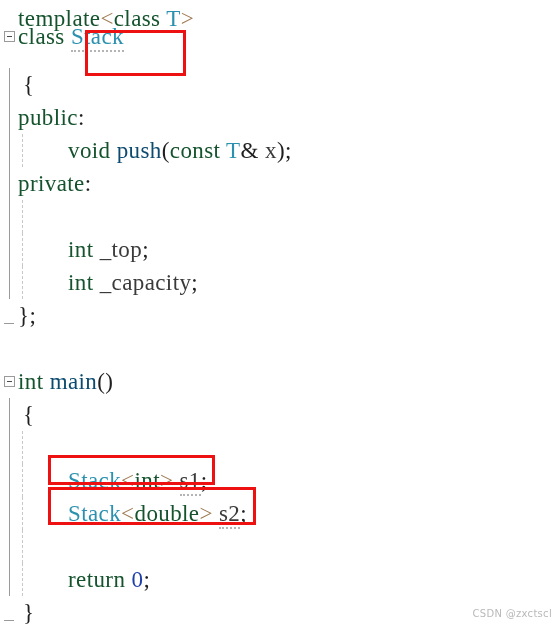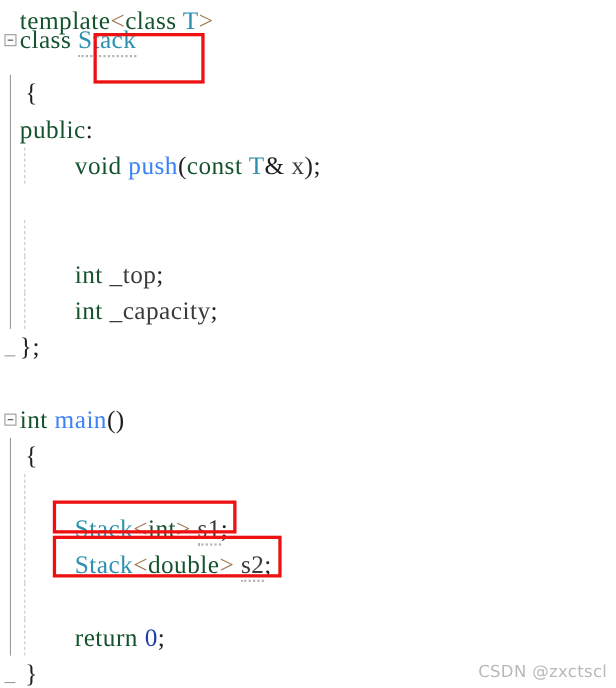--- a/index.html
+++ b/index.html
@@ -94,21 +94,21 @@
 
   .code {
     position: absolute;
     top: 0;
     white-space: pre;
   }
 
   
   .kw      { color: #14532d; }           
   .type    { color: #2b91af; }           
-  .fn      { color: #3b82f6; }           
+  .fn      { color: #0c4a6e; }           
   .plain   { color: #1f1f1f; }           
   .ident   { color: #3a3a3a; }           
   .num     { color: #1f3fa8; }           
   .comment { color: #2e8b57; }           
   .angle   { color: #9e7a51; }           
 
   
   .squiggle {
     border-bottom: 2px dotted #b4b4b4;
     padding-bottom: 1px;
@@ -128,37 +128,37 @@
     pointer-events: none;
     background: transparent;
   }
 
   
   #watermark {
     position: absolute;
     right: 8px;
     bottom: 6px;
     font-family: "DejaVu Sans", "Liberation Sans", sans-serif;
-    font-size: 15px;
+    font-size: 10px;
     color: #b9b9b9;
     letter-spacing: 0.3px;
     white-space: nowrap;
   }
 </style>
 </head>
 <body>
 
 <div id="editor">
   <div id="lines">
       <div class="line" style="top: 2px;"><div class="gutter"></div><div class="code" style="left: 18px;"><span class="kw">template</span><span class="angle">&lt;</span><span class="kw">class</span><span class="plain"> </span><span class="type">T</span><span class="angle">&gt;</span></div></div>
       <div class="line" style="top: 20px;"><div class="gutter"><span class="collapse-box"></span></div><div class="code" style="left: 18px;"><span class="kw">class</span><span class="plain"> </span><span class="type squiggle">Stack</span></div></div>
       <div class="line" style="top: 68px;"><div class="gutter"><span class="collapse-stem" style="top: 0px; height: 33px;"></span></div><div class="code" style="left: 23px;"><span class="plain">{</span></div></div>
       <div class="line" style="top: 101px;"><div class="gutter"><span class="collapse-stem" style="top: 0px; height: 33px;"></span></div><div class="code" style="left: 18px;"><span class="kw">public</span><span class="plain">:</span></div></div>
       <div class="line" style="top: 134px;"><div class="gutter"><span class="collapse-stem" style="top: 0px; height: 33px;"></span></div><div class="indent-guide" style="left: 22px;"></div><div class="code" style="left: 68px;"><span class="kw">void</span><span class="plain"> </span><span class="fn">push</span><span class="plain">(</span><span class="kw">const</span><span class="plain"> </span><span class="type">T</span><span class="plain">&amp; </span><span class="ident">x</span><span class="plain">);</span></div></div>
-      <div class="line" style="top: 167px;"><div class="gutter"><span class="collapse-stem" style="top: 0px; height: 33px;"></span></div></div>
+      <div class="line" style="top: 167px;"><div class="gutter"><span class="collapse-stem" style="top: 0px; height: 33px;"></span></div><div class="code" style="left: 18px;"><span class="kw">private</span><span class="plain">:</span></div></div>
       <div class="line" style="top: 200px;"><div class="gutter"><span class="collapse-stem" style="top: 0px; height: 33px;"></span></div><div class="indent-guide" style="left: 22px;"></div></div>
       <div class="line" style="top: 233px;"><div class="gutter"><span class="collapse-stem" style="top: 0px; height: 33px;"></span></div><div class="indent-guide" style="left: 22px;"></div><div class="code" style="left: 68px;"><span class="kw">int</span><span class="plain"> </span><span class="ident">_top</span><span class="plain">;</span></div></div>
       <div class="line" style="top: 266px;"><div class="gutter"><span class="collapse-stem" style="top: 0px; height: 33px;"></span></div><div class="indent-guide" style="left: 22px;"></div><div class="code" style="left: 68px;"><span class="kw">int</span><span class="plain"> </span><span class="ident">_capacity</span><span class="plain">;</span></div></div>
       <div class="line" style="top: 299px;"><div class="gutter"><span class="region-end"></span></div><div class="code" style="left: 18px;"><span class="plain">};</span></div></div>
       <div class="line" style="top: 332px;"><div class="gutter"></div><div class="code" style="left: 18px;"></div></div>
       <div class="line" style="top: 365px;"><div class="gutter"><span class="collapse-box"></span></div><div class="code" style="left: 18px;"><span class="kw">int</span><span class="plain"> </span><span class="fn">main</span><span class="plain">()</span></div></div>
       <div class="line" style="top: 398px;"><div class="gutter"><span class="collapse-stem" style="top: 0px; height: 33px;"></span></div><div class="code" style="left: 23px;"><span class="plain">{</span></div></div>
       <div class="line" style="top: 431px;"><div class="gutter"><span class="collapse-stem" style="top: 0px; height: 33px;"></span></div><div class="indent-guide" style="left: 22px;"></div></div>
       <div class="line" style="top: 464px;"><div class="gutter"><span class="collapse-stem" style="top: 0px; height: 33px;"></span></div><div class="indent-guide" style="left: 22px;"></div><div class="code" style="left: 68px;"><span class="type">Stack</span><span class="angle">&lt;</span><span class="kw">int</span><span class="angle">&gt;</span><span class="plain"> </span><span class="ident squiggle">s1</span><span class="plain">;</span></div></div>
       <div class="line" style="top: 497px;"><div class="gutter"><span class="collapse-stem" style="top: 0px; height: 33px;"></span></div><div class="indent-guide" style="left: 22px;"></div><div class="code" style="left: 68px;"><span class="type">Stack</span><span class="angle">&lt;</span><span class="kw">double</span><span class="angle">&gt;</span><span class="plain"> </span><span class="ident squiggle">s2</span><span class="plain">;</span></div></div>

